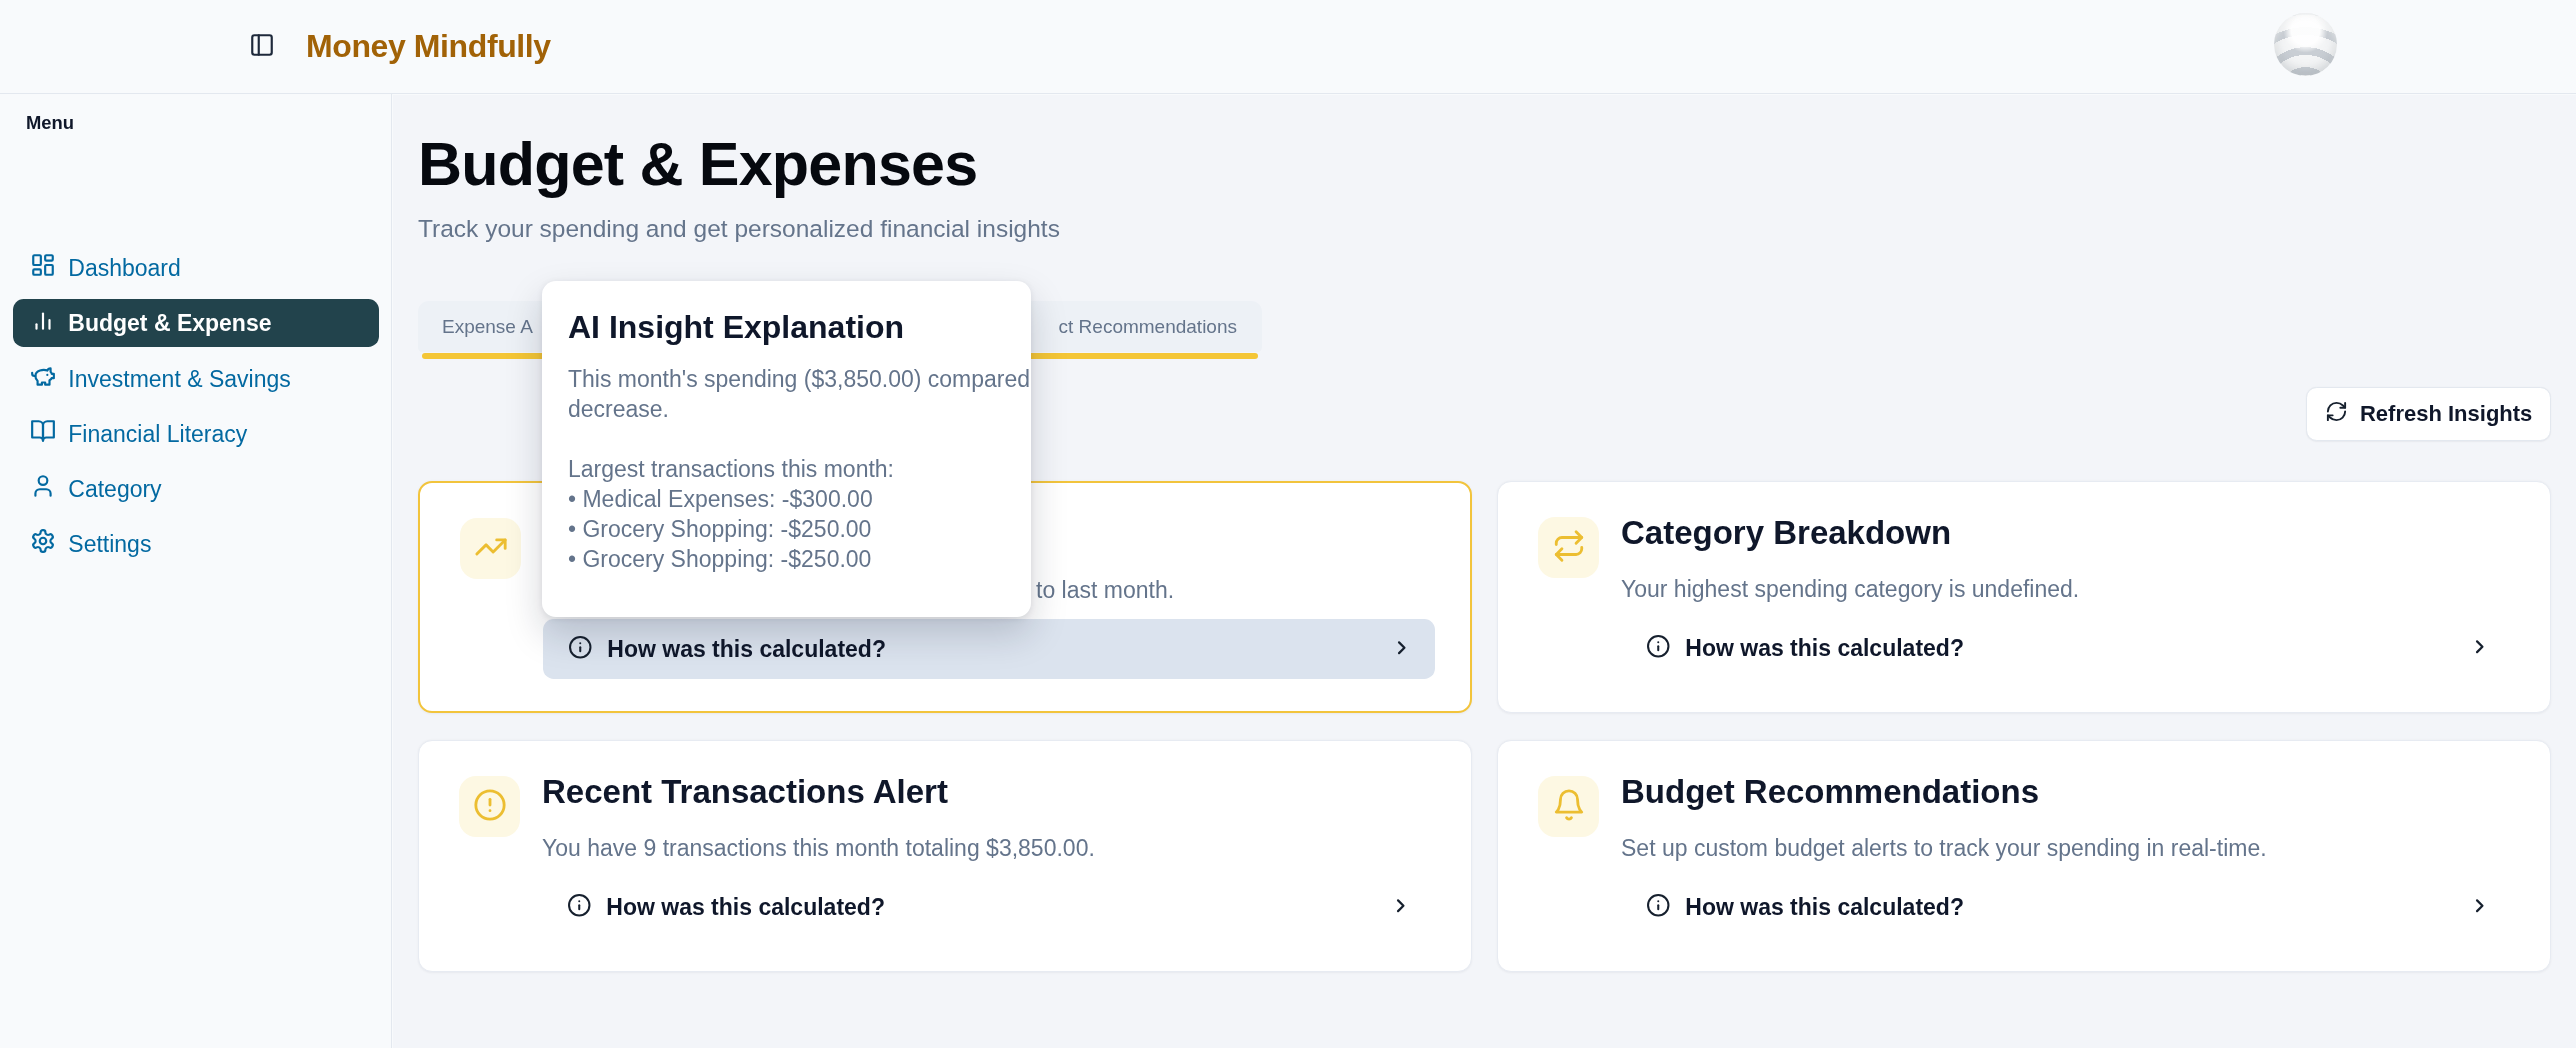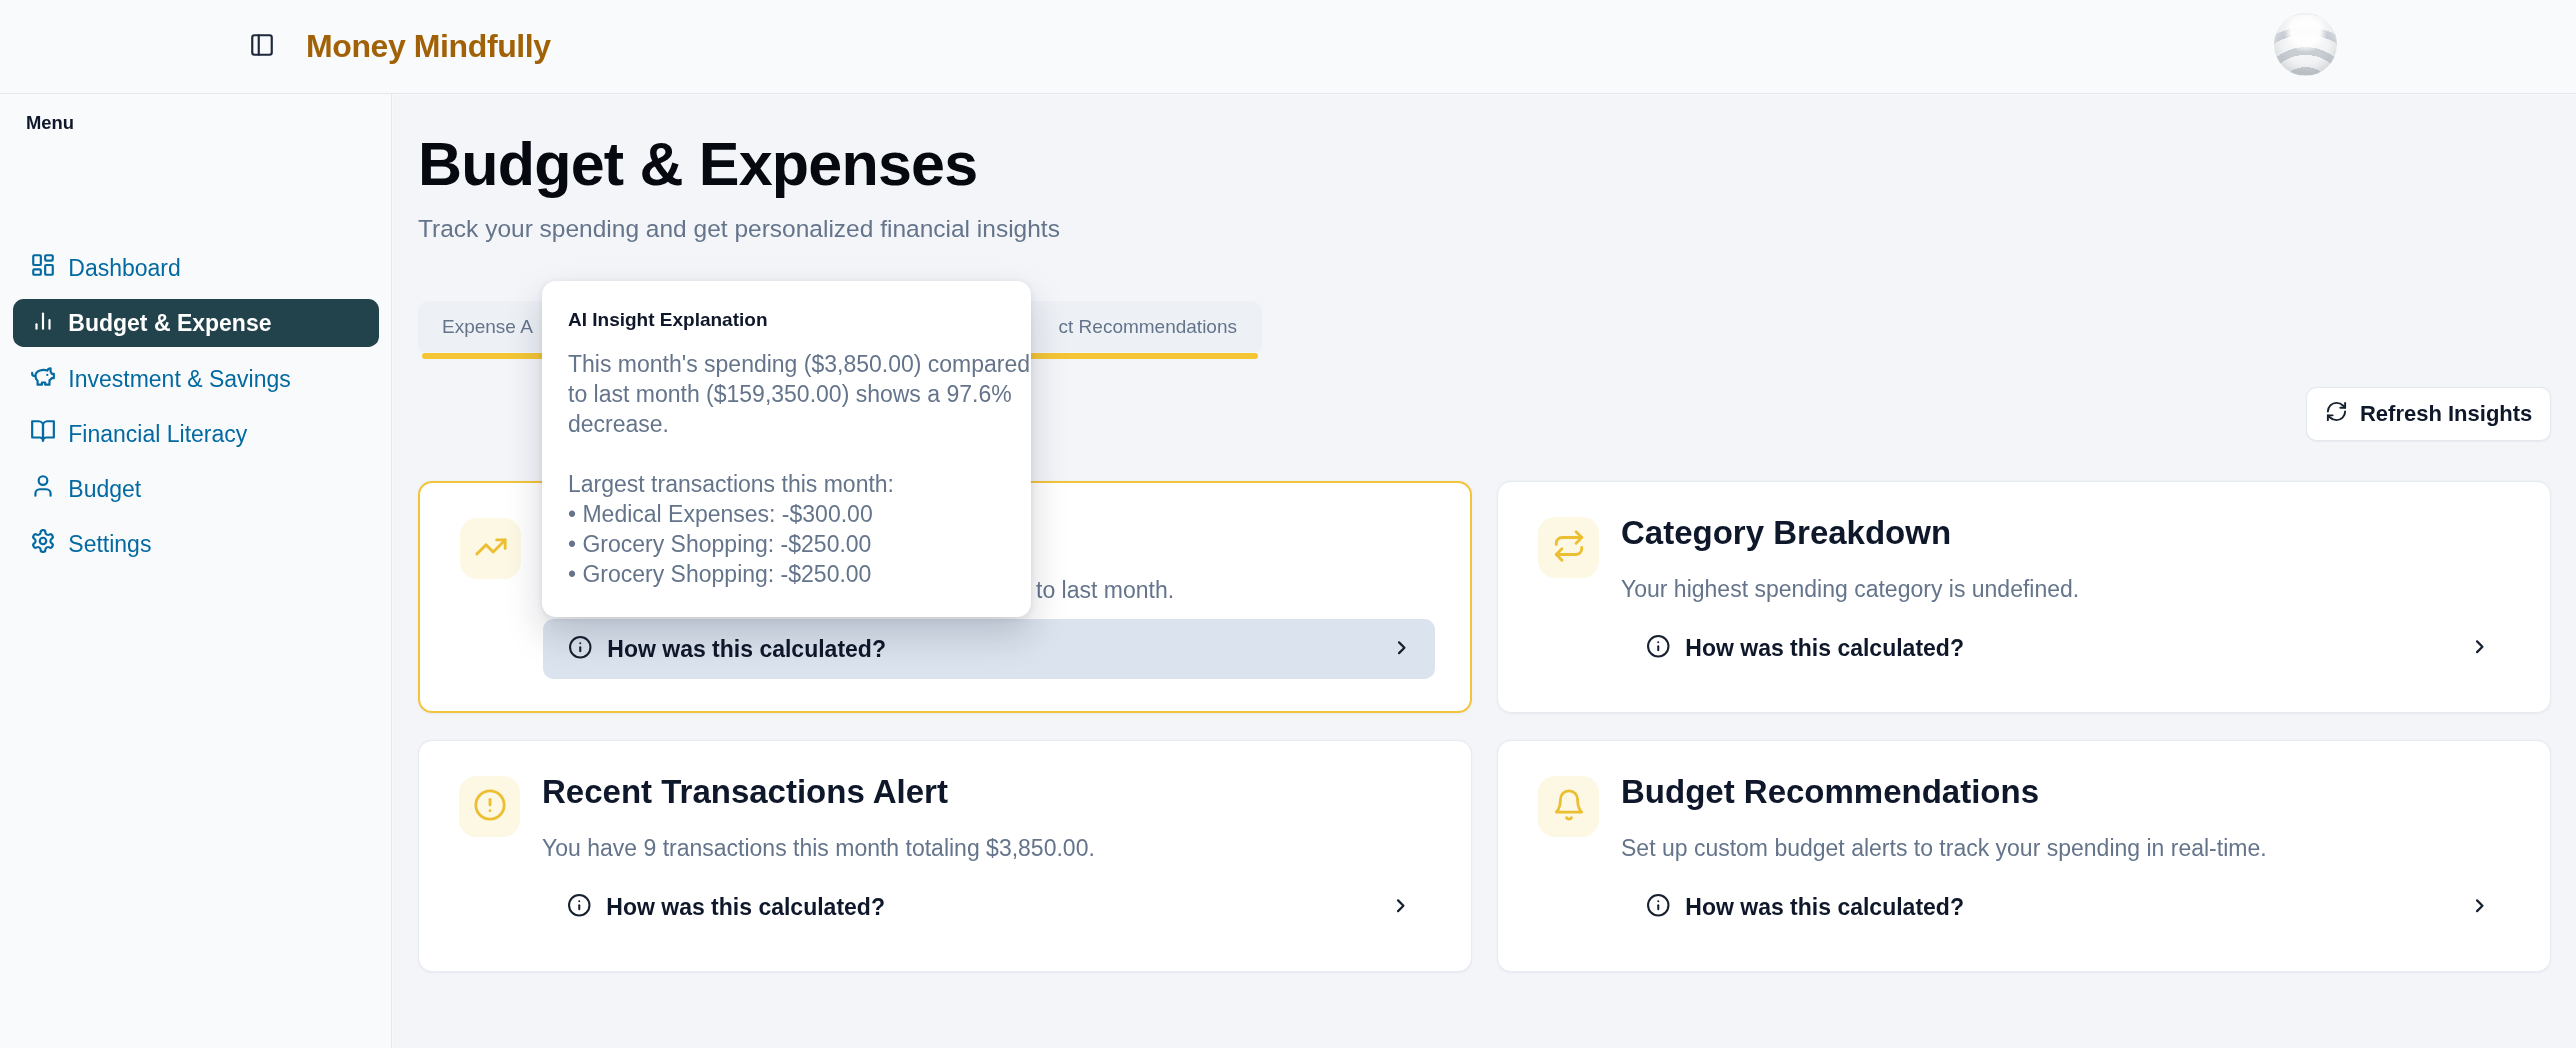--- a/index.html
+++ b/index.html
@@ -117,21 +117,21 @@
   .calc-row .label { font-size:23px; font-weight:700; color:#0f172a;text-align:right; }
   .calc-row .chev { margin-left:auto; color:#16202e; }
   .calc-row .info { color:#16202e; }
 
   
   .tooltip {
     position:absolute; left:542px; top:281px; width:489px; height:336px; z-index:30;
     background:#ffffff; border-radius:14px; padding:28px 26px;
     box-shadow:0 17px 37px rgba(15,23,42,0.18), 0 1.5px 6.1px rgba(15,23,42,0.08);
   }
-  .tooltip h4 { margin:0 0 18.4px 0; font-size:19px; font-weight:700; color:#0f172a; }
+  .tooltip h4 { margin:0 0 18.4px 0; font-size:32px; font-weight:700; color:#0f172a; }
   .tooltip .line { font-size:23px; line-height:30px; color:#64748b; white-space:nowrap; }
   .tooltip .gap { height:30px; }
 </style>
 </head>
 <body>
 
 <div class="main-bg"></div>
 
 <header class="header">
   <button class="panel-btn">
@@ -193,21 +193,21 @@
     <span>Financial Literacy</span>
   </div>
 
   <div class="nav-item" style="top:371px;">
     <span>
       <svg width="26" height="26" viewBox="0 0 24 24" fill="none" stroke="currentColor" stroke-width="2" stroke-linecap="round" stroke-linejoin="round">
         <path d="M19 21v-2a4 4 0 0 0-4-4H9a4 4 0 0 0-4 4v2"></path>
           <circle cx="12" cy="7" r="4"></circle>
       </svg>
     </span>
-    <span>Budget</span>
+    <span>Category</span>
   </div>
 
   <div class="nav-item" style="top:426px;">
     <span>
       <svg width="26" height="26" viewBox="0 0 24 24" fill="none" stroke="currentColor" stroke-width="2" stroke-linecap="round" stroke-linejoin="round">
         <path d="M12.22 2h-.44a2 2 0 0 0-2 2v.18a2 2 0 0 1-1 1.73l-.43.25a2 2 0 0 1-2 0l-.15-.08a2 2 0 0 0-2.73.73l-.22.38a2 2 0 0 0 .73 2.73l.15.1a2 2 0 0 1 1 1.72v.51a2 2 0 0 1-1 1.74l-.15.09a2 2 0 0 0-.73 2.73l.22.38a2 2 0 0 0 2.73.73l.15-.08a2 2 0 0 1 2 0l.43.25a2 2 0 0 1 1 1.73V20a2 2 0 0 0 2 2h.44a2 2 0 0 0 2-2v-.18a2 2 0 0 1 1-1.73l.43-.25a2 2 0 0 1 2 0l.15.08a2 2 0 0 0 2.73-.73l.22-.39a2 2 0 0 0-.73-2.73l-.15-.08a2 2 0 0 1-1-1.74v-.5a2 2 0 0 1 1-1.74l.15-.09a2 2 0 0 0 .73-2.73l-.22-.38a2 2 0 0 0-2.73-.73l-.15.08a2 2 0 0 1-2 0l-.43-.25a2 2 0 0 1-1-1.73V4a2 2 0 0 0-2-2z"></path>
         <circle cx="12" cy="12" r="3"></circle>
       </svg>
     </span>
     <span>Settings</span>
@@ -344,21 +344,20 @@
       <svg width="21.5" height="21.5" viewBox="0 0 24 24" fill="none" stroke="currentColor" stroke-width="2.5" stroke-linecap="round" stroke-linejoin="round">
         <path d="m9 18 6-6-6-6"></path>
       </svg>
     </span>
   </div>
 </section>
 
 <div class="tooltip">
   <h4>AI Insight Explanation</h4>
   <div class="line">This month's spending ($3,850.00) compared</div>
-  <div class="line">to last month ($159,350.00) shows a 97.6%</div>
   <div class="line">decrease.</div>
   <div class="gap"></div>
   <div class="line">Largest transactions this month:</div>
   <div class="line">• Medical Expenses: -$300.00</div>
   <div class="line">• Grocery Shopping: -$250.00</div>
   <div class="line">• Grocery Shopping: -$250.00</div>
 </div>
 
 
 </body></html>

